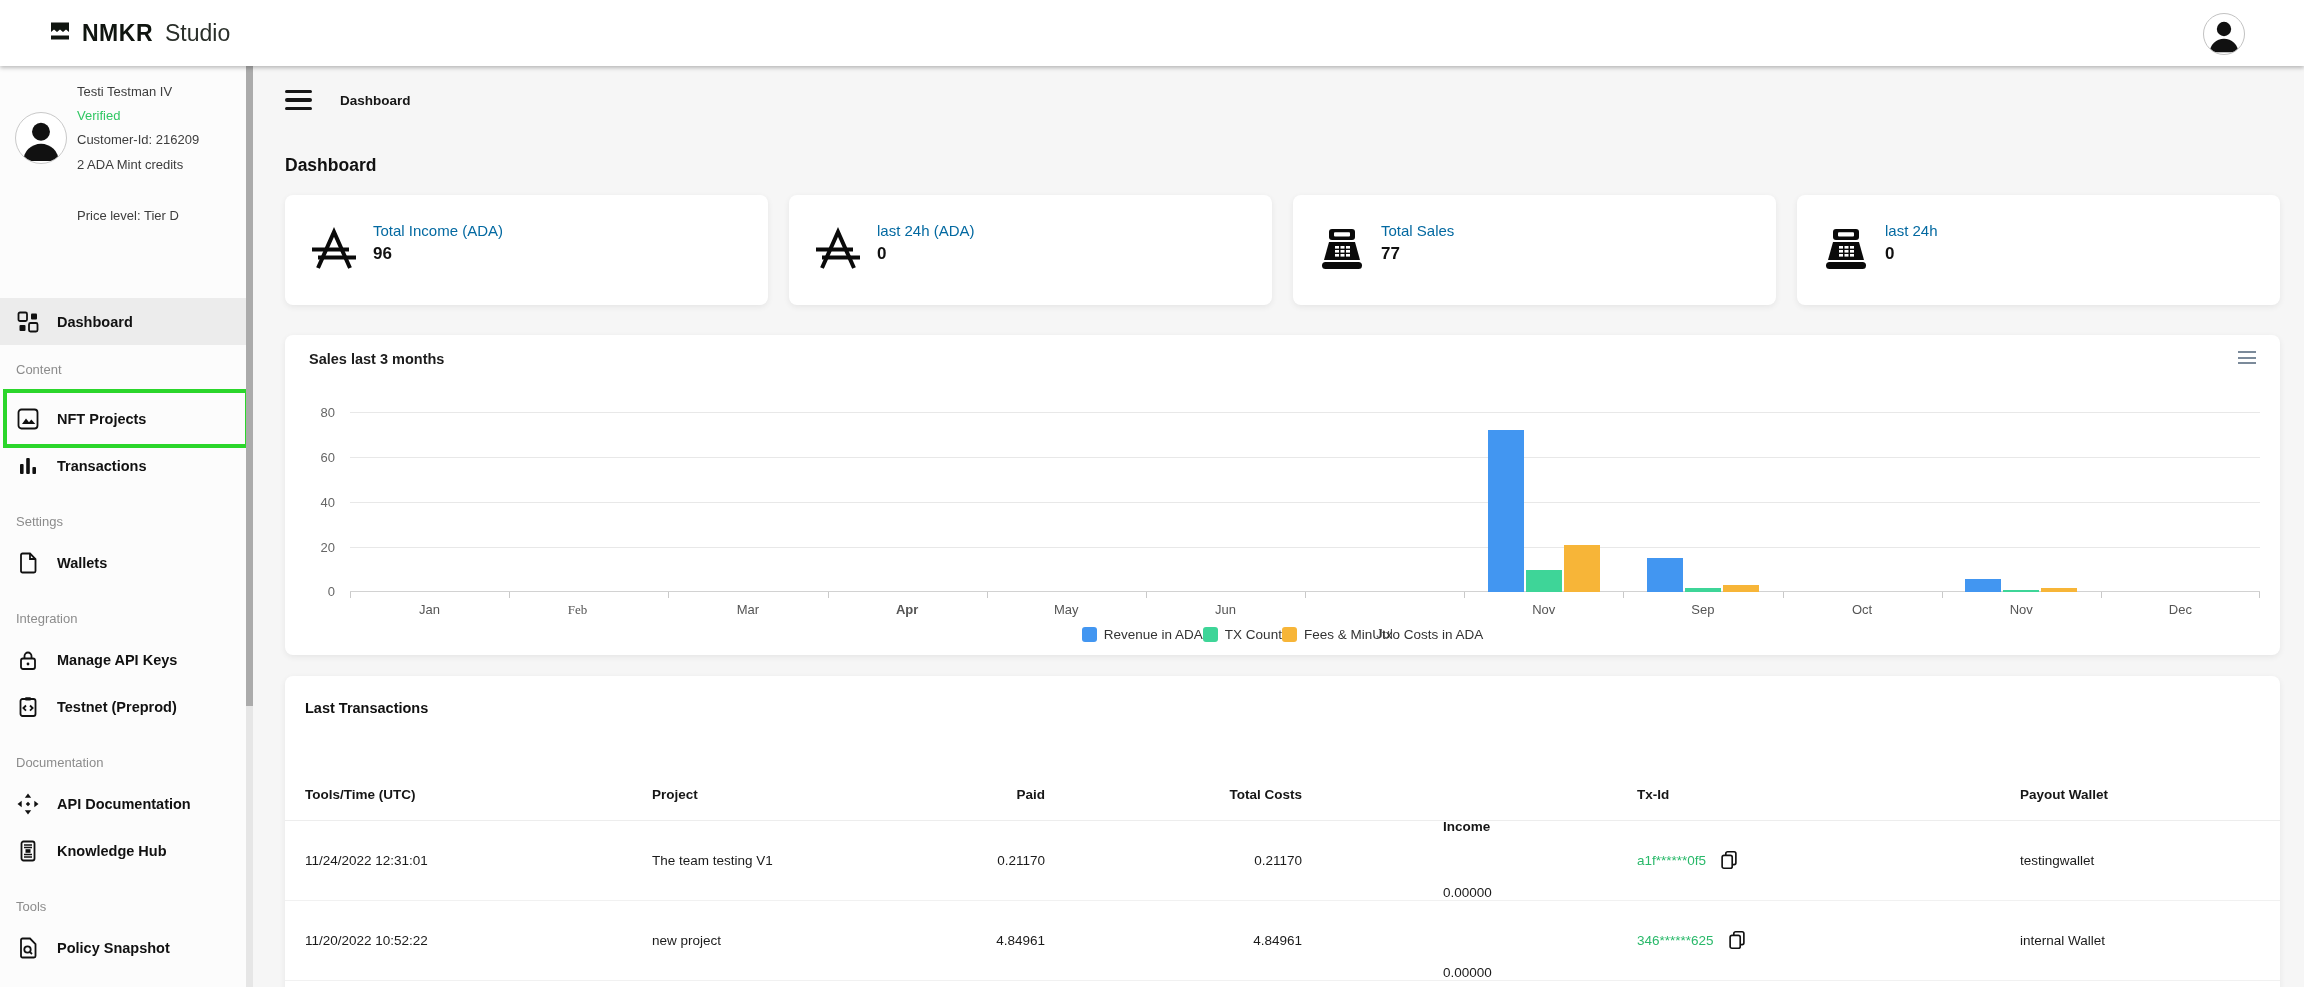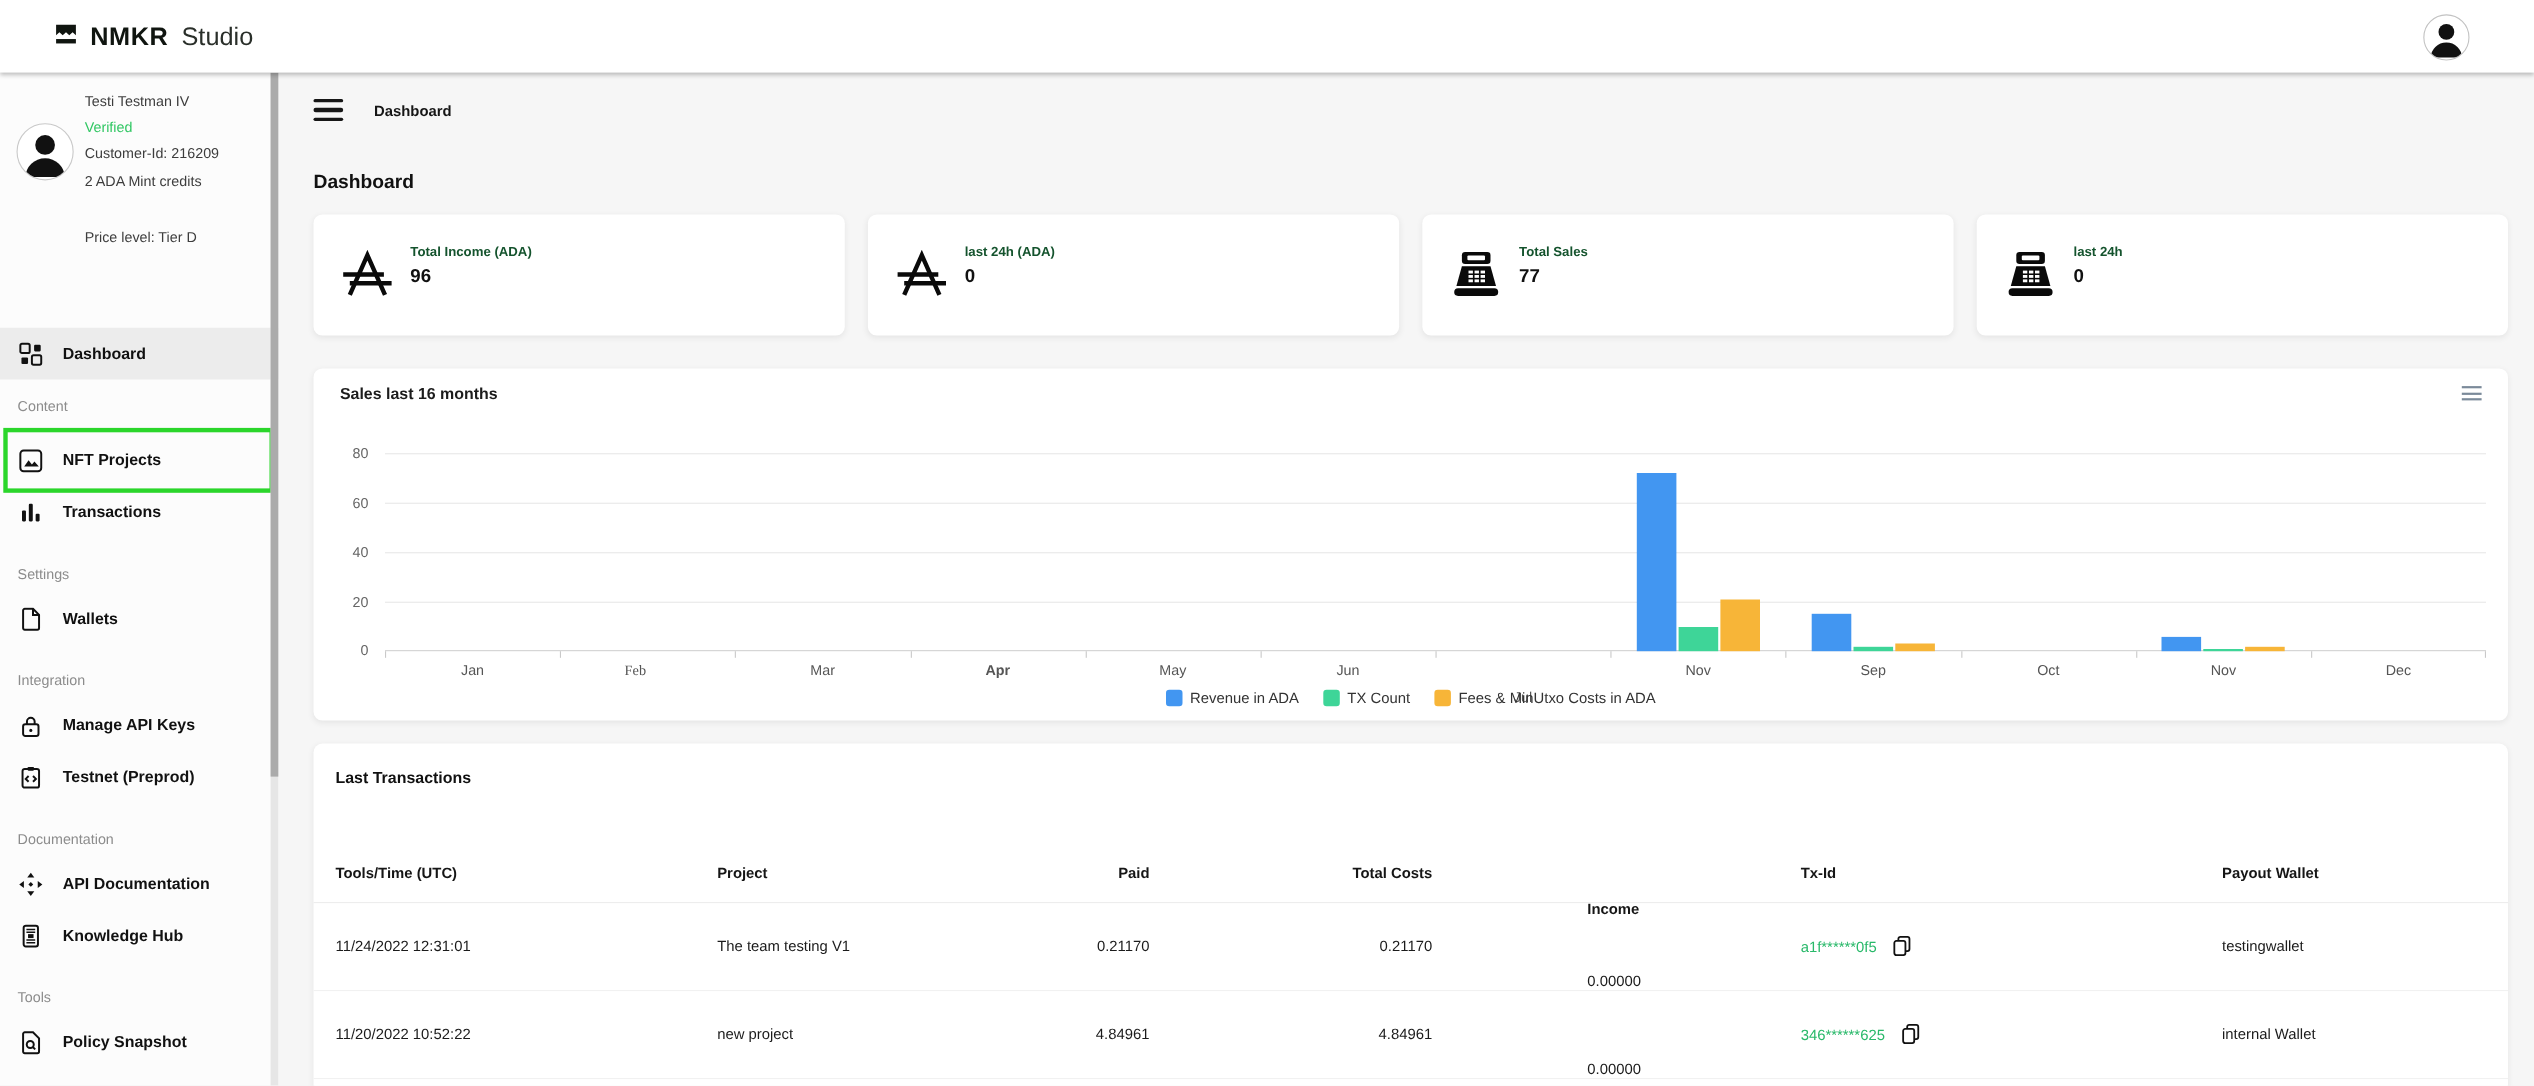--- a/index.html
+++ b/index.html
@@ -48,41 +48,41 @@
   .hamburger{width:27px;height:20px;display:flex;flex-direction:column;justify-content:space-between;cursor:pointer;}
   .hamburger span{display:block;height:3.2px;background:#161616;border-radius:2px;}
   .crumb-label{font-size:13.5px;font-weight:700;color:#161616;}
   .page-title{position:absolute;left:25px;top:89px;font-size:17.5px;font-weight:700;color:#111;}
 
   
   .stat-card{position:absolute;top:129px;width:483px;height:110px;background:#fff;border-radius:8px;
              box-shadow:0 2px 6px rgba(0,0,0,0.07);}
   .stat-icon{position:absolute;left:26px;top:32px;width:46px;height:46px;}
   .stat-text{position:absolute;left:88px;top:27px;}
-  .stat-label{font-size:12px;font-weight:700;color:#14532d;}
+  .stat-label{font-size:15px;font-weight:400;color:#0369a1;}
   .stat-value{font-size:17px;font-weight:700;color:#111;margin-top:5px;}
 
   
   .chart-card{position:absolute;left:25px;top:269px;width:1995px;height:320px;background:#fff;
               border-radius:8px;box-shadow:0 2px 6px rgba(0,0,0,0.07);}
   .chart-title{position:absolute;left:24px;top:16px;font-size:14.5px;font-weight:700;color:#1c1c1c;}
   .chart-menu{position:absolute;right:24px;top:16px;width:18px;height:13px;display:flex;
               flex-direction:column;justify-content:space-between;cursor:pointer;}
   .chart-menu span{display:block;height:2px;background:#7b8a9a;}
   #chart-yaxis{position:absolute;left:0;top:77px;width:50px;height:180px;}
   .ytick{position:absolute;right:0;transform:translateY(-50%);font-size:13px;color:#666;}
   #chart-plot{position:absolute;left:65px;top:77px;width:1910px;height:180px;}
   .gridline{position:absolute;left:0;width:100%;height:1px;background:#e8e8e8;z-index:1;}
   .gridline.baseline{background:#d2d2d2;}
   .xtick{position:absolute;top:100%;width:1px;height:6px;background:#c9c9c9;}
   .bar{position:absolute;bottom:0;z-index:2;}
   #chart-xlabels{position:absolute;left:65px;top:267px;width:1910px;height:18px;}
   .xlabel{position:absolute;top:0;text-align:center;font-size:13px;color:#555;}
   #chart-legend{position:absolute;left:0;right:0;top:292px;display:flex;justify-content:center;
-                gap:22px;align-items:center;}
+                align-items:center;}
   .legend-item{display:flex;align-items:center;gap:7px;font-size:13.5px;color:#333;cursor:pointer;}
   .legend-swatch{width:15px;height:15px;border-radius:3px;display:inline-block;}
 
   
   .tx-card{position:absolute;left:25px;top:610px;width:1995px;height:380px;background:#fff;
            border-radius:8px 8px 0 0;box-shadow:0 2px 6px rgba(0,0,0,0.07);}
   .tx-title{position:absolute;left:20px;top:24px;font-size:14.5px;font-weight:700;color:#111;}
   .t-row{position:absolute;left:0;width:1995px;}
   .t-head{top:92px;height:52px;border-bottom:1px solid #ededed;}
   .t-r1{top:144px;height:80px;border-bottom:1px solid #f1f1f1;}
@@ -342,21 +342,21 @@
           <rect x="3" y="35" width="40" height="7" rx="3.5" fill="#0a0a0a"></rect>
         </svg>
       </span>
       <div class="stat-text">
         <div class="stat-label">last 24h</div>
         <div class="stat-value">0</div>
       </div>
     </div>
 
     <div class="chart-card">
-      <div class="chart-title">Sales last 16 months</div>
+      <div class="chart-title">Sales last 3 months</div>
       <div class="chart-menu">
         <span></span>
           <span></span>
           <span></span>
       </div>
       <div id="chart-yaxis">
           <div class="ytick" style="top: 179px;">0</div>
           <div class="ytick" style="top: 135px;">20</div>
           <div class="ytick" style="top: 90px;">40</div>
           <div class="ytick" style="top: 45px;">60</div>

